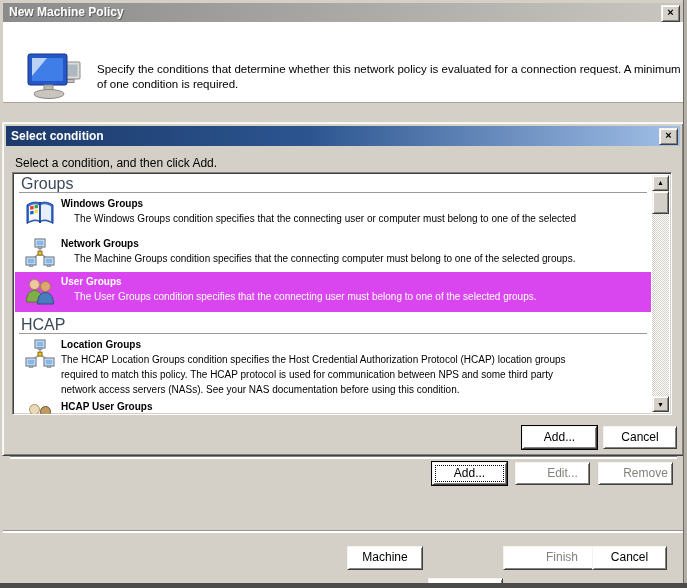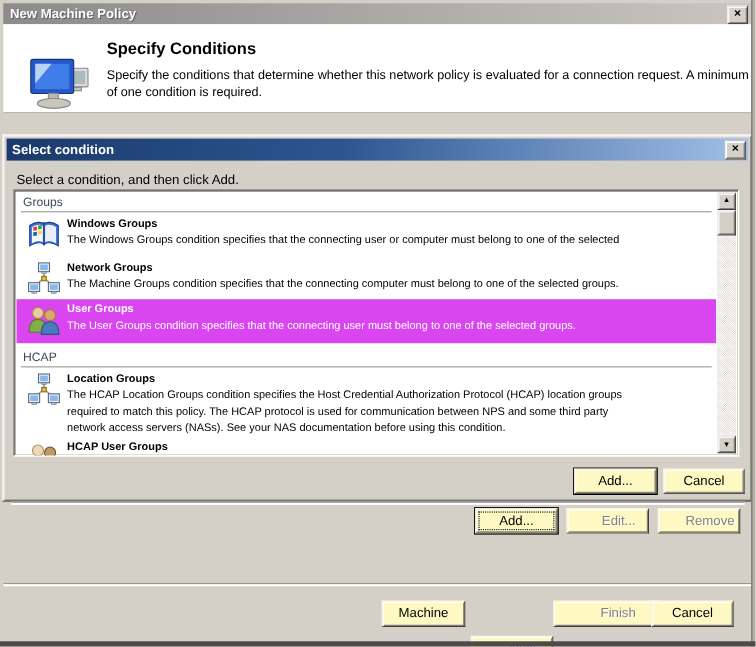--- a/index.html
+++ b/index.html
@@ -3,21 +3,21 @@
 <meta charset="utf-8">
 <style>
   html,body{margin:0;padding:0;}
   #screen{
     position:relative;width:687px;height:588px;overflow:hidden;
     background:#d4d0c8;font-family:"Liberation Sans",sans-serif;
     -webkit-font-smoothing:none;color:#000;
   }
   .btn{
     position:absolute;height:23px;box-sizing:border-box;
-    background:#fef9c3;border:1px solid;border-color:#f5f3ee #3f3f3f #3f3f3f #f5f3ee;
+    background:#ffffff;border:1px solid;border-color:#f5f3ee #3f3f3f #3f3f3f #f5f3ee;
     box-shadow:inset 1px 1px 0 #ffffff, inset -1px -1px 0 #84827c;
     font-size:12px;line-height:20px;text-align:center;color:#000;cursor:default;
   }
   .btn.default{box-shadow:0 0 0 1px #000, inset 1px 1px 0 #ffffff, inset -1px -1px 0 #84827c;}
   .btn.focused::after{content:"";position:absolute;left:3px;top:3px;right:3px;bottom:3px;outline:1px dotted #000;}
   .btn.disabled{color:#84827c;text-shadow:1px 1px 0 #fff;padding-left:20px;}
   
   .main-titlebar{
     position:absolute;left:3px;top:3px;right:4px;height:19px;
     background:linear-gradient(to right,#8b8b8b,#c9c6c0);
@@ -54,28 +54,28 @@
   .dlg-label{position:absolute;left:12px;top:33px;font-size:12px;}
   .listbox{
     position:absolute;left:9px;top:49px;right:11px;height:243px;box-sizing:border-box;
     background:#fff;
     border:1px solid;border-color:#808080 #fff #fff #808080;
     box-shadow:inset 1px 1px 0 #404040, inset -1px -1px 0 #d4d0c8;
     padding:2px 20px 2px 2px;overflow:hidden;
   }
   .cat{
     height:16px;line-height:16px;margin:1px 4px 1px 4px;padding-left:2px;
-    font-size:11px;color:#3b4a5a;border-bottom:1px solid #9c9a94;
+    font-size:16px;color:#3b4a5a;border-bottom:1px solid #9c9a94;
   }
   .cat.hcap{margin-top:5px;}
   .item{position:relative;box-sizing:border-box;padding:2px 6px 0 46px;font-size:10px;line-height:15px;}
   .item .icon32{position:absolute;left:9px;top:3px;width:32px;height:32px;}
   .item .title{font-weight:bold;}
   .item .desc{white-space:pre-wrap;}
-  .item.one-line .desc{white-space:nowrap;overflow:hidden;}
+  .item.one-line .desc{white-space:nowrap;overflow:hidden;margin-left:13px;}
   .item.selected{background:#d946ef;color:#fff;}
   .r-windows{height:40px;}.r-machine{height:38px;}.r-user{height:40px;}
   .r-loc{height:62px;}.r-clip{height:21px;overflow:hidden;}
   
   .sbar{position:absolute;top:2px;right:2px;bottom:2px;width:17px;
     background:#fff;
     background-image:
       linear-gradient(45deg,#d4d0c8 25%,transparent 25%,transparent 75%,#d4d0c8 75%),
       linear-gradient(45deg,#d4d0c8 25%,transparent 25%,transparent 75%,#d4d0c8 75%);
     background-size:2px 2px;background-position:0 0,1px 1px;
@@ -112,21 +112,20 @@
         <rect x="34" y="13" width="21" height="17" rx="1" fill="#dcdcdc" stroke="#8a8a8a"></rect>
         <rect x="36.5" y="15.5" width="16" height="12" fill="#aeb8bf"></rect>
         <rect x="41" y="30.5" width="8" height="3" fill="#c4c4c4" stroke="#8a8a8a"></rect>
         <rect x="3" y="5" width="39" height="31" rx="2" fill="#2458c8" stroke="#16337a"></rect>
         <rect x="7" y="9" width="31" height="23" fill="#3f7de8"></rect>
         <polygon points="7,9 22,9 7,27" fill="#cfe0f8" opacity="0.85"></polygon>
         <rect x="19" y="36" width="9" height="5" fill="#bdb9b1" stroke="#8a8a8a"></rect>
         <ellipse cx="24" cy="45" rx="15" ry="4.5" fill="#cac6be" stroke="#8a8a8a"></ellipse>
       </svg>
     </span>
-    <div class="wiz-title">Specify Conditions</div>
     <div class="wiz-desc">Specify the conditions that determine whether this network policy is evaluated for a connection request. A minimum
 of one condition is required.</div>
   </div>
 
   <div class="dialog">
     <div class="dlg-titlebar">
       <span>Select condition</span>
       <span class="closebox" style="top:2px;right:2px;">×</span>
     </div>
 

